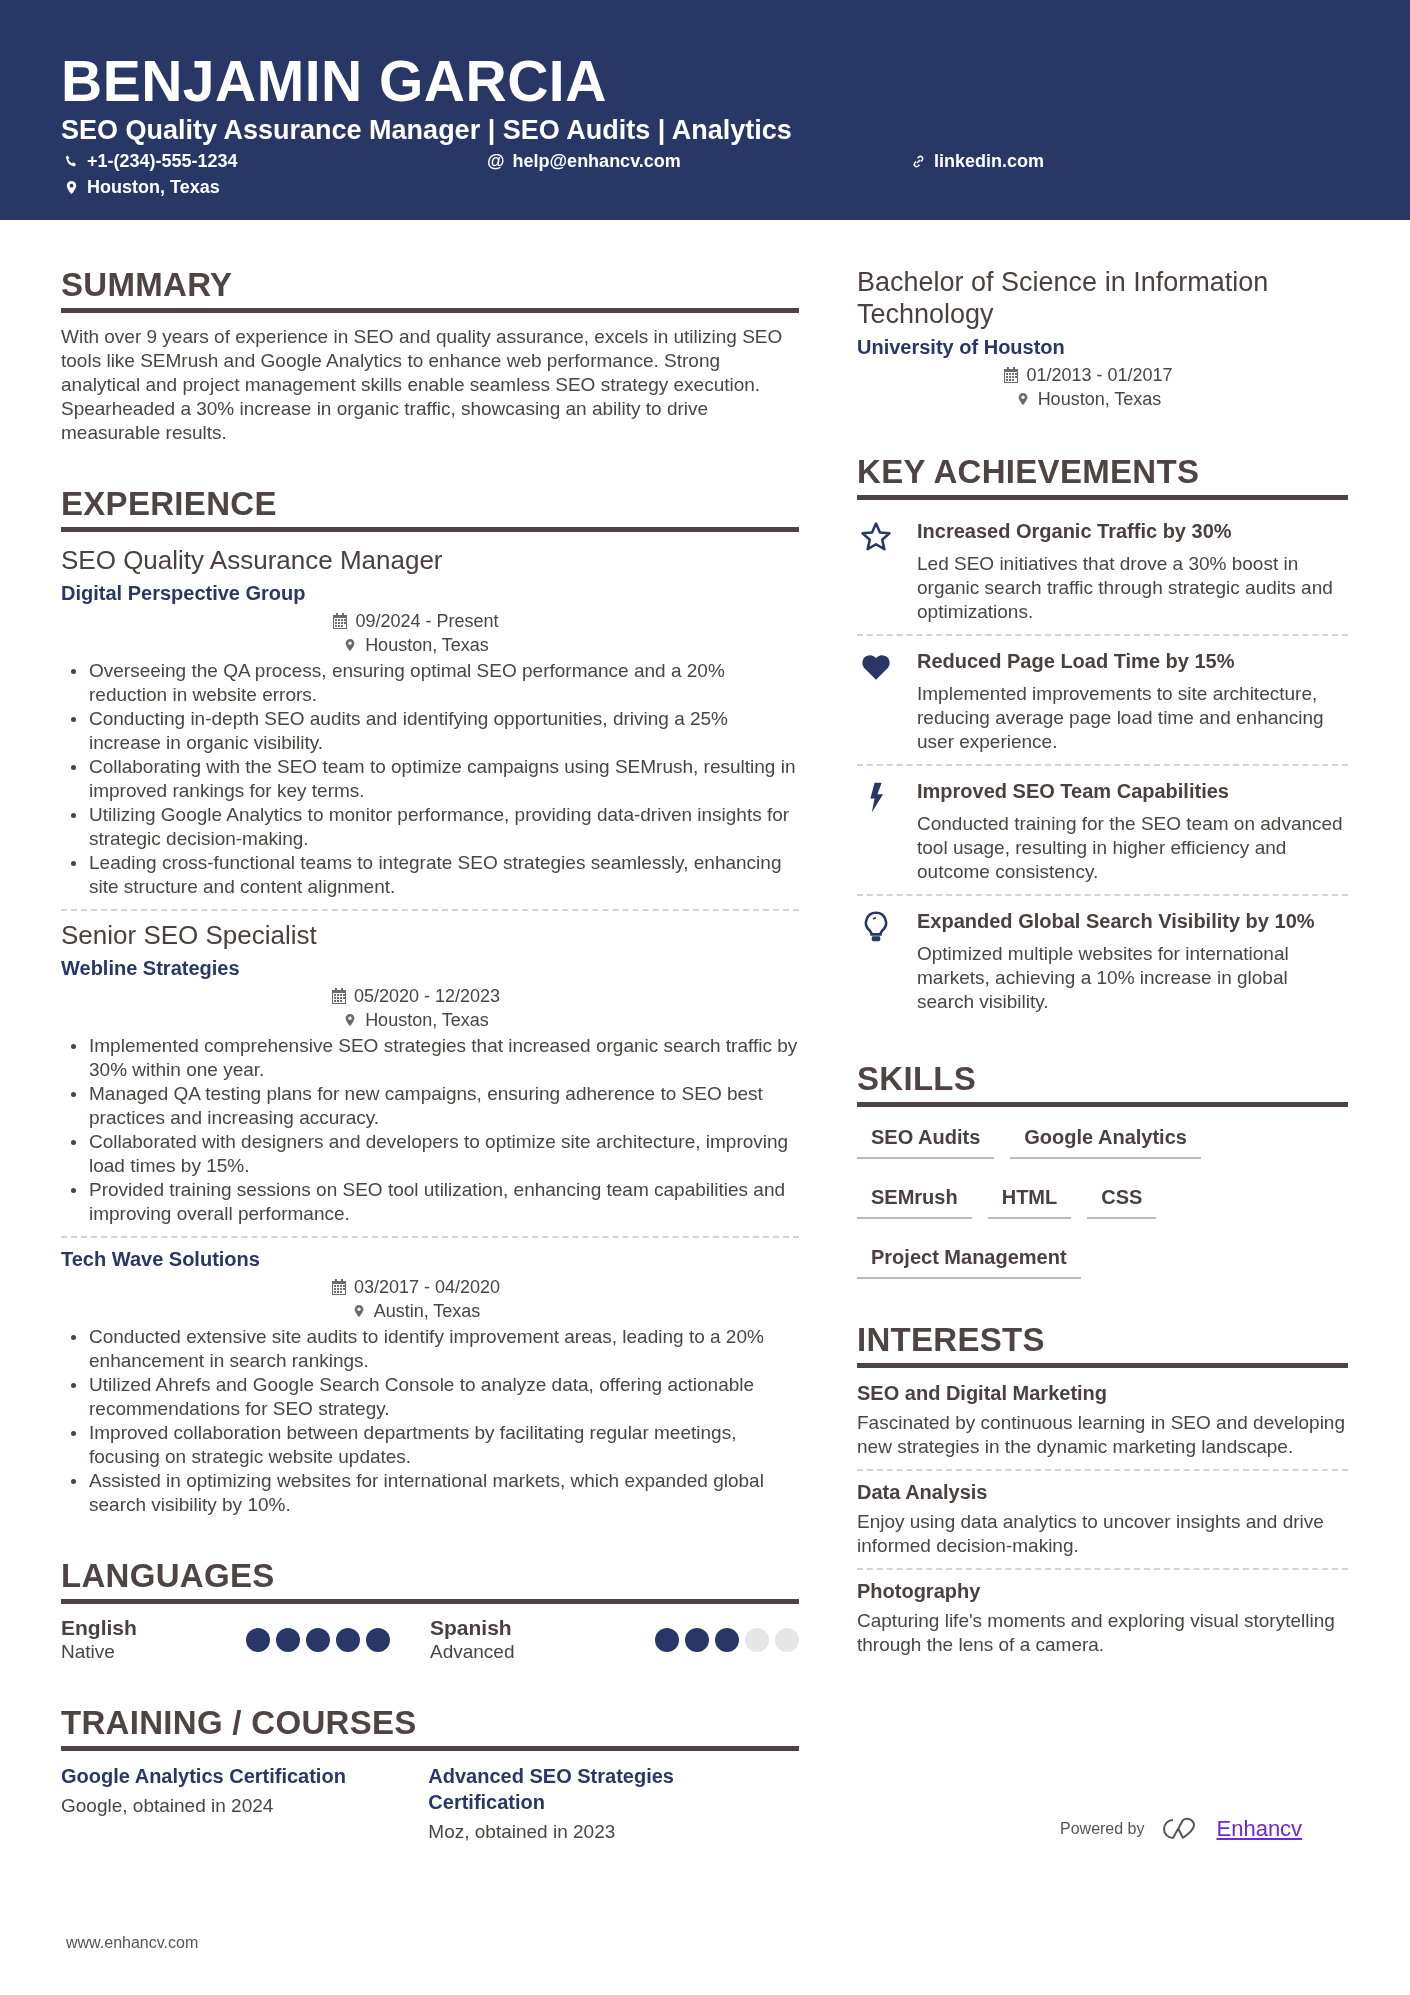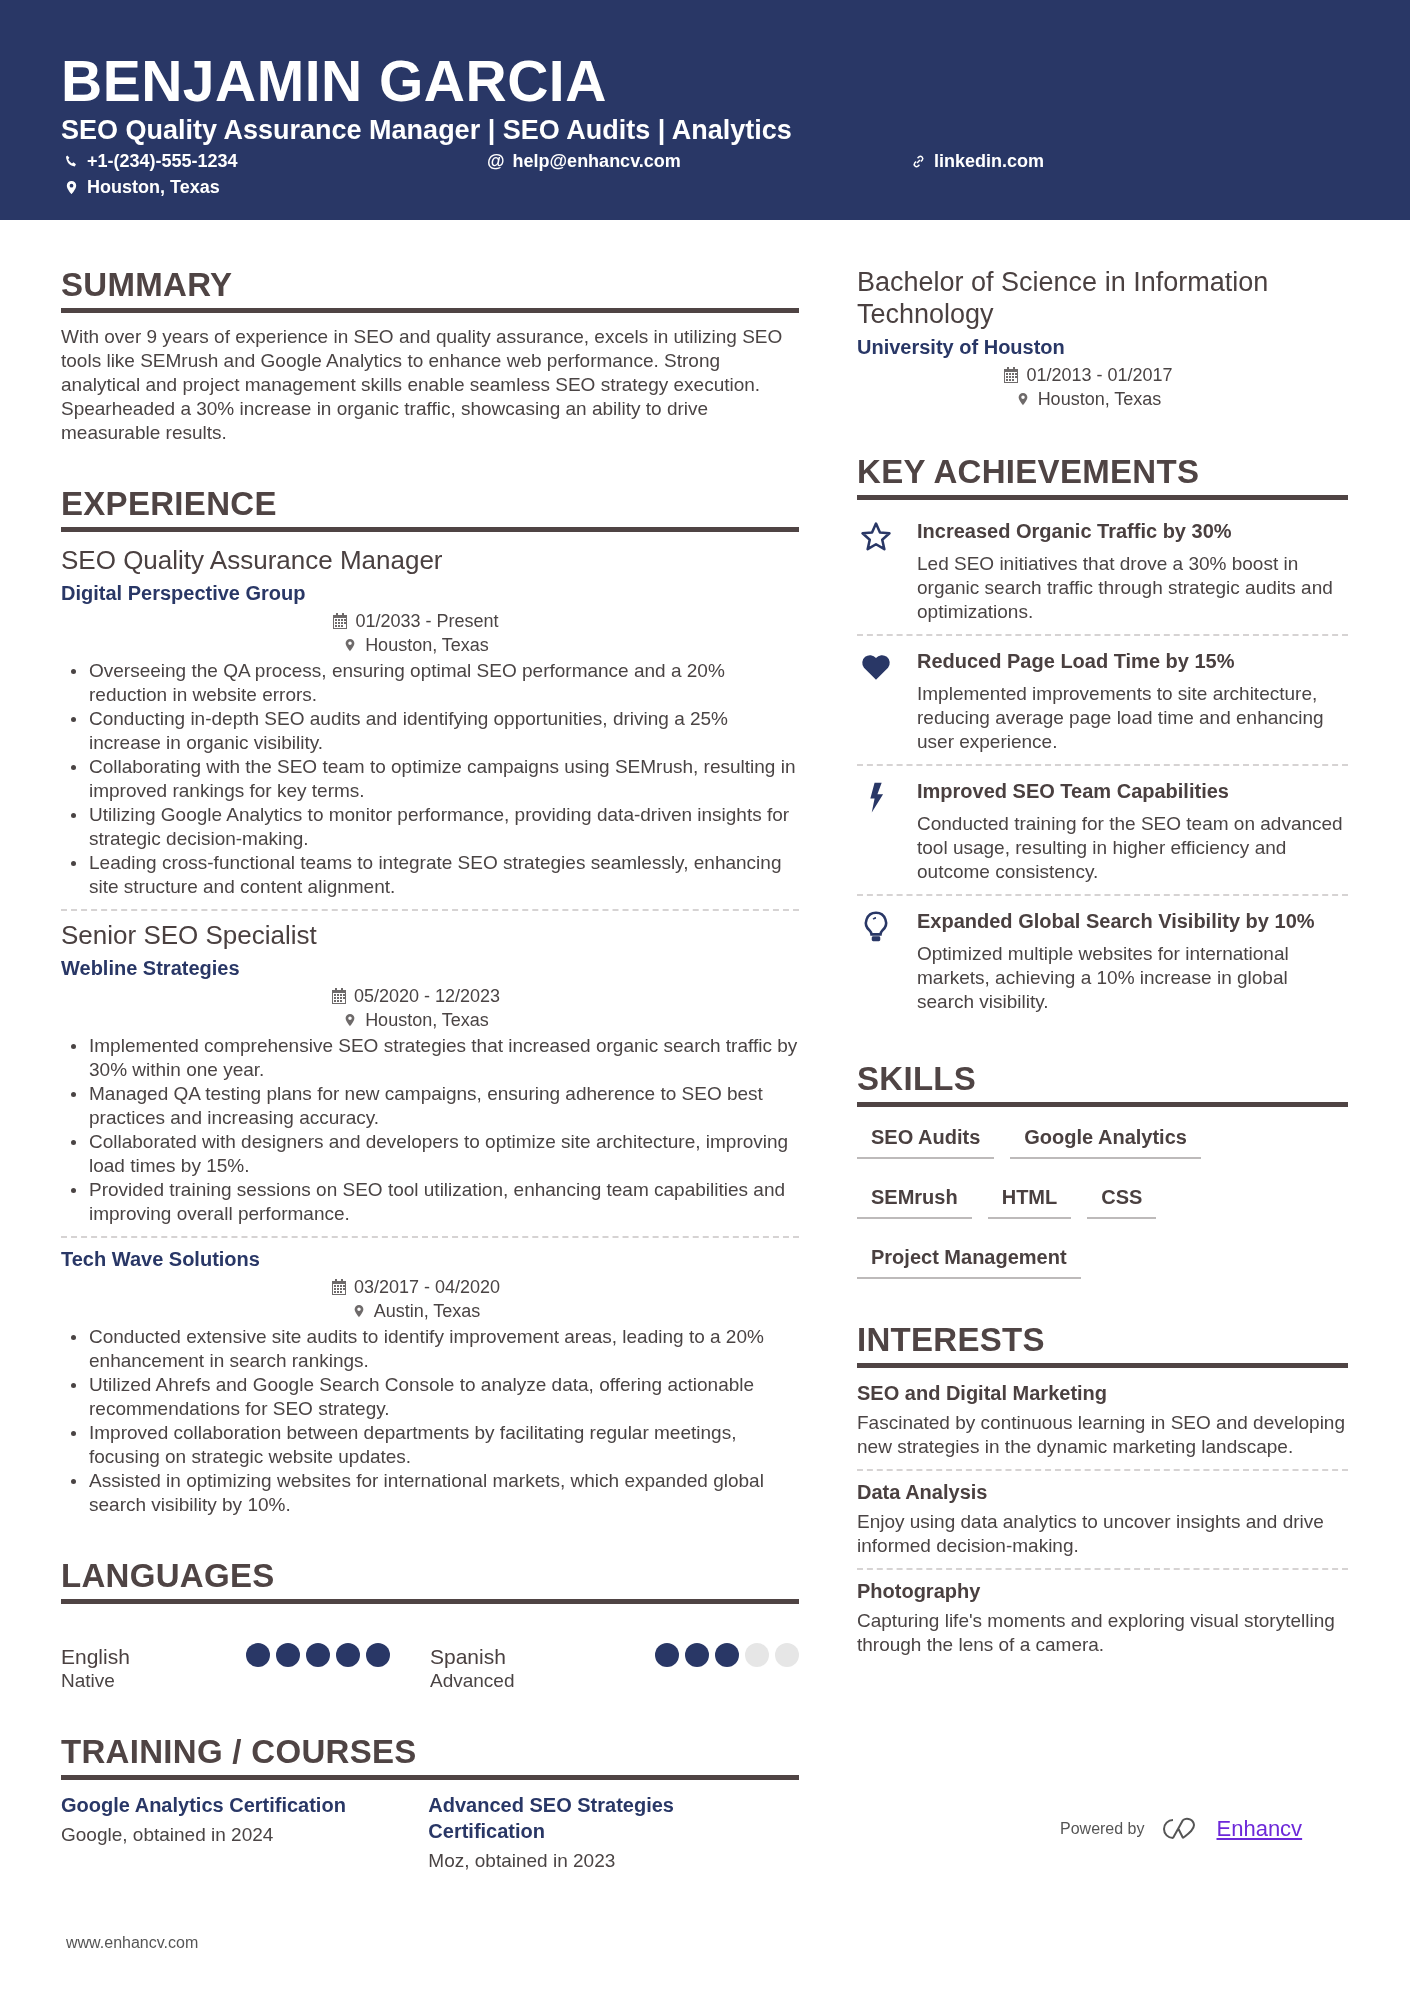--- a/index.html
+++ b/index.html
@@ -18,21 +18,21 @@
   .company { font-size: 20px; font-weight: bold; color: #293766; line-height: 26px; margin-top: 4px; }
   .meta { display: flex; align-items: center; font-size: 18px; color: #4a4444; line-height: 24px; margin-top: 3px; flex-direction: column; }
   .meta .item { display: flex; align-items: center; gap: 8px; margin-right: 28px; }
   .meta svg { width: 14px; height: 16px; fill: #6e6a6a; }
   ul.bullets { list-style: none; margin-top: 2px; }
   ul.bullets li { position: relative; padding-left: 28px; font-size: 19px; line-height: 24px; color: #4a4444; }
   ul.bullets li::before { content: ""; position: absolute; left: 10px; top: 10px; width: 5px; height: 5px; border-radius: 50%; background: #4a4444; }
   .dash { border-top: 2px dashed #d6d3d3; margin: 10px 0 8px 0; }
   .lang-row { display: flex; margin-top: 4px; }
   .lang { width: 389px; display: flex; justify-content: space-between; align-items: center; }
-  .lang-name { font-size: 21px; font-weight: normal; color: #4a4040; line-height: 24px; margin-top: 29px; }
+  .lang-name { font-size: 21px; font-weight: bold; color: #4a4040; line-height: 24px; }
   .lang-level { font-size: 19px; color: #4a4444; line-height: 24px; }
   .dots { display: flex; gap: 6px; margin-right: 40px; }
   .dot { width: 24px; height: 24px; border-radius: 50%; background: #e6e6e6; }
   .dot.on { background: #293766; }
   .training { display: flex; }
   .course { width: 389px; }
   .course-title { font-size: 20px; font-weight: bold; color: #293766; line-height: 26px; }
   .course-sub { font-size: 19px; color: #4a4444; line-height: 24px; margin-top: 5px; }
   .degree { font-size: 27px; color: #4a4040; line-height: 32px; }
   .ach { display: flex; padding: 6px 0 4px 0; }
@@ -90,21 +90,21 @@
     <div class="section-title">EXPERIENCE</div>
 
     <div>
       <div class="role">SEO Quality Assurance Manager</div>
       <div class="company">Digital Perspective Group</div>
       <div class="meta">
         <span class="item">
           <svg viewBox="0 0 14 16">
               <path d="M3 0h2v2h4V0h2v2h3v14H0V2h3zM1 5v10h12V5zm1 1h2v2H2zm3 0h2v2H5zm3 0h2v2H8zm3 0h2v2h-2zM2 9h2v2H2zm3 0h2v2H5zm3 0h2v2H8zm3 0h2v2h-2zM2 12h2v2H2zm3 0h2v2H5zm3 0h2v2H8z"></path>
             </svg>
-          <span>01/2033 - Present</span>
+          <span>09/2024 - Present</span>
         </span>
         <span class="item">
           <svg viewBox="0 0 16 16">
               <path d="M8 1a5 5 0 00-5 5c0 3.5 5 9 5 9s5-5.5 5-9a5 5 0 00-5-5zm0 7a2 2 0 110-4 2 2 0 010 4z"></path>
             </svg>
           <span>Houston, Texas</span>
         </span>
       </div>
       <ul class="bullets">
         <li>Overseeing the QA process, ensuring optimal SEO performance and a 20% reduction in website errors.</li>

